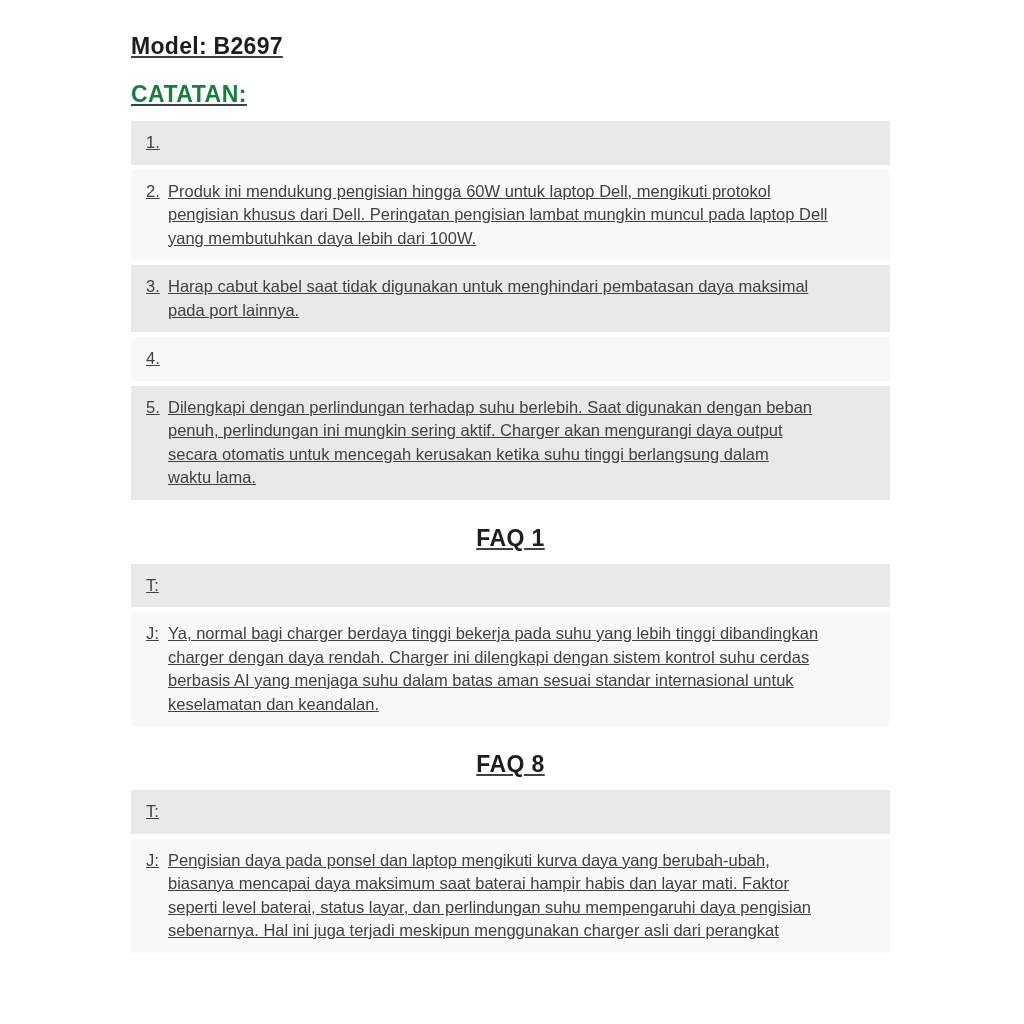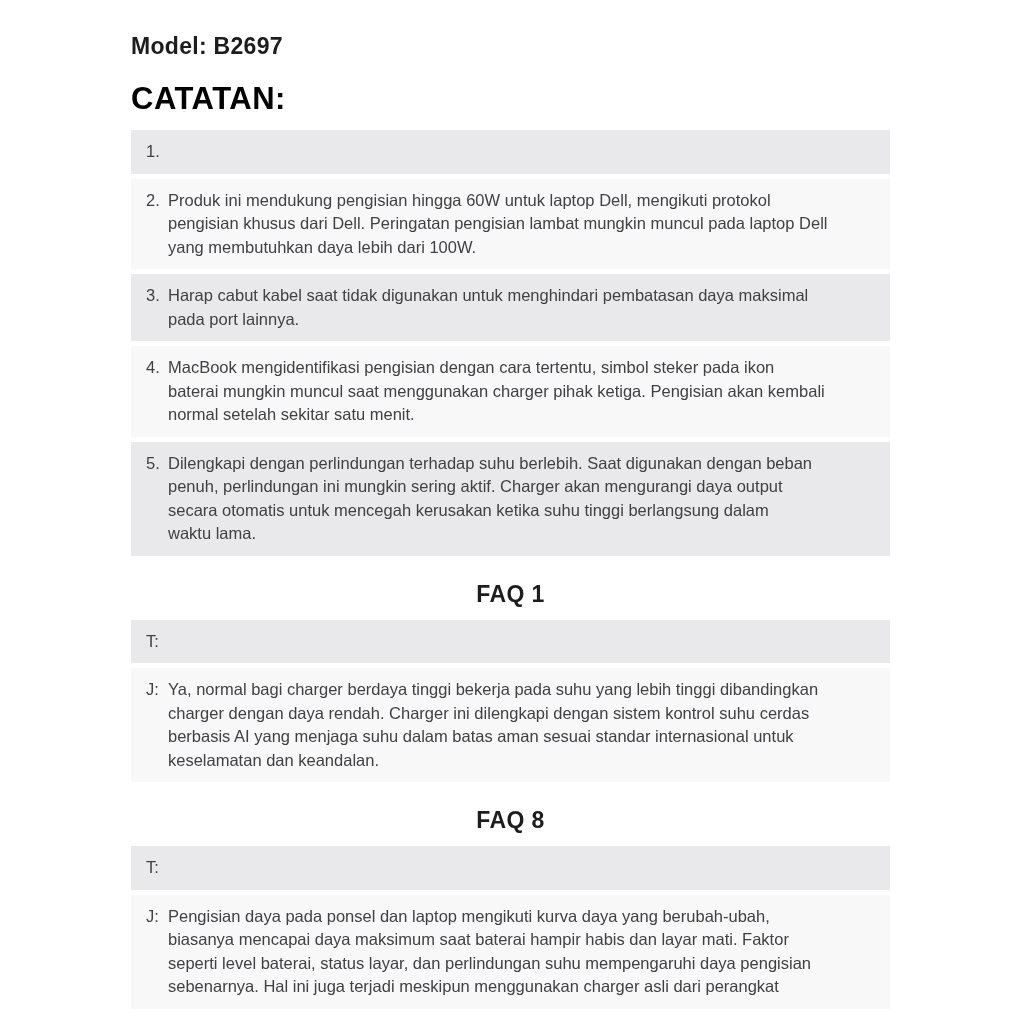--- a/index.html
+++ b/index.html
@@ -8,32 +8,33 @@
     height: 1024px;
     background: #ffffff;
     font-family: "Liberation Sans", sans-serif;
     color: #414145;
     overflow: hidden;
   }
   .page {
     box-sizing: border-box;
     width: 1024px;
     padding: 33px 134px 0 131px;
+    text-decoration: underline;
   }
   .model-title {
     font-size: 23px;
     font-weight: 700;
     color: #1d1d1f;
     letter-spacing: .3px;
     margin: 0 0 21px 0;
   }
   .section-heading {
-    font-size: 31px;
+    font-size: 23px;
     font-weight: 700;
-    color: #000000;
+    color: #15803d;
     letter-spacing: .5px;
     margin: 0 0 13px 0;
   }
   .faq-heading {
     font-size: 23px;
     font-weight: 700;
     color: #1d1d1f;
     letter-spacing: .4px;
     margin: 25px 0 12px 0;
     text-align: center;
@@ -77,23 +78,20 @@
   </div>
 
   <div class="row shade-a">
     <span class="prefix">3.</span>
     <span class="text">Harap cabut kabel saat tidak digunakan untuk menghindari pembatasan daya maksimal
 pada port lainnya.</span>
   </div>
 
   <div class="row shade-b">
     <span class="prefix">4.</span>
-    <span class="text">MacBook mengidentifikasi pengisian dengan cara tertentu, simbol steker pada ikon
-baterai mungkin muncul saat menggunakan charger pihak ketiga. Pengisian akan kembali
-normal setelah sekitar satu menit.</span>
   </div>
 
   <div class="row shade-a">
     <span class="prefix">5.</span>
     <span class="text">Dilengkapi dengan perlindungan terhadap suhu berlebih. Saat digunakan dengan beban
 penuh, perlindungan ini mungkin sering aktif. Charger akan mengurangi daya output
 secara otomatis untuk mencegah kerusakan ketika suhu tinggi berlangsung dalam
 waktu lama.</span>
   </div>
 

